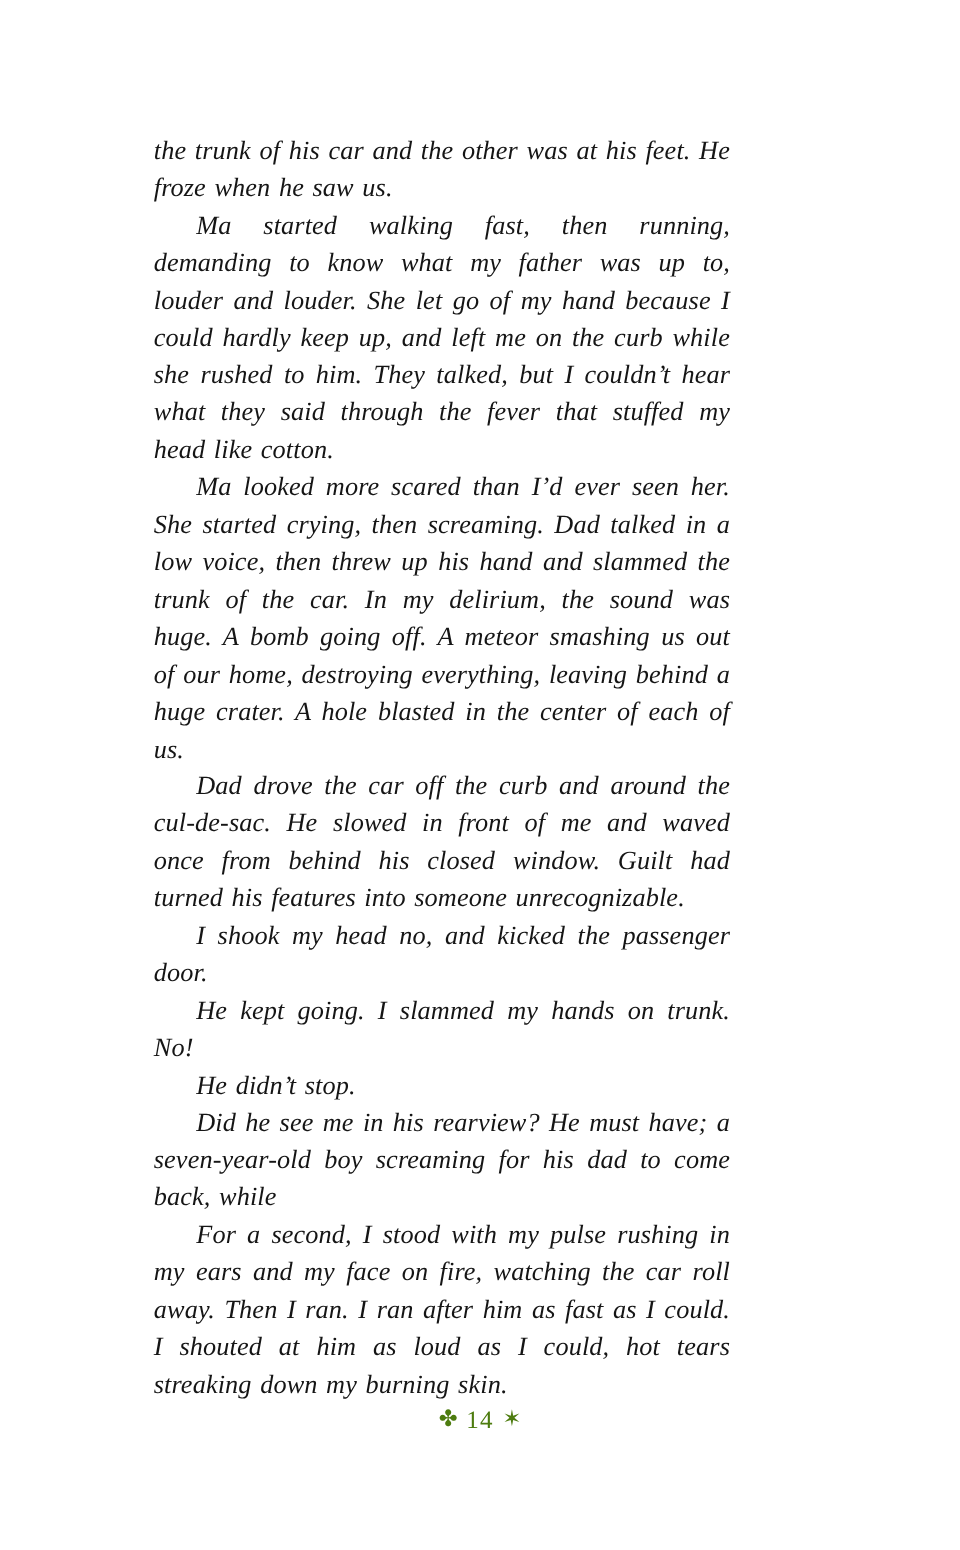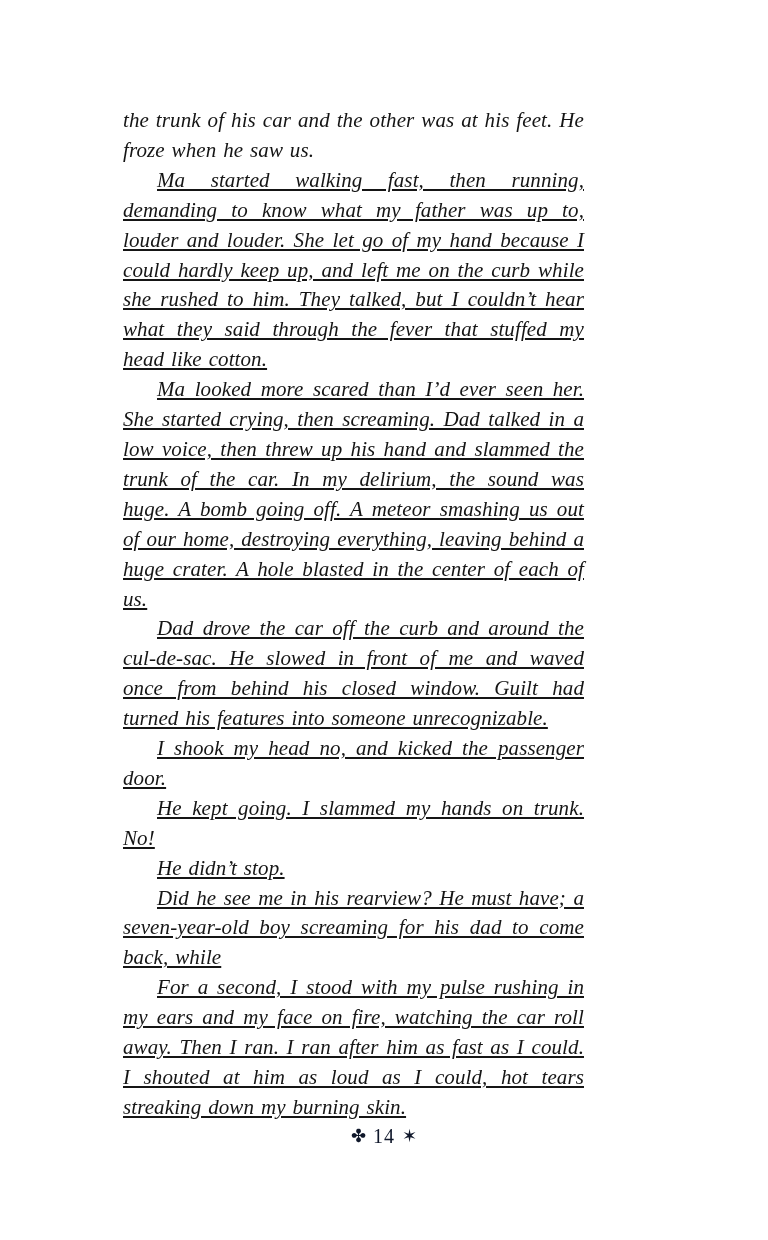--- a/index.html
+++ b/index.html
@@ -26,30 +26,29 @@
     margin: 0;
     font-style: italic;
     font-size: 21px;
     line-height: 29.9px;
     text-align: justify;
     word-spacing: 1.5px;
     letter-spacing: 0.1px;
   }
   .body-text p.indent {
     text-indent: 34px;
-    text-decoration: underline;
   }
   .page-footer {
     position: absolute;
     left: 0;
     bottom: 92px;
     width: 768px;
     text-align: center;
     font-size: 20px;
-    color: #0f172a;
+    color: #4d7c0f;
   }
   .page-footer .ornament {
     font-size: 18px;
     position: relative;
     top: -1px;
     padding: 0 7px;
   }
   .page-footer .folio {
     font-style: normal;
     letter-spacing: 1px;

